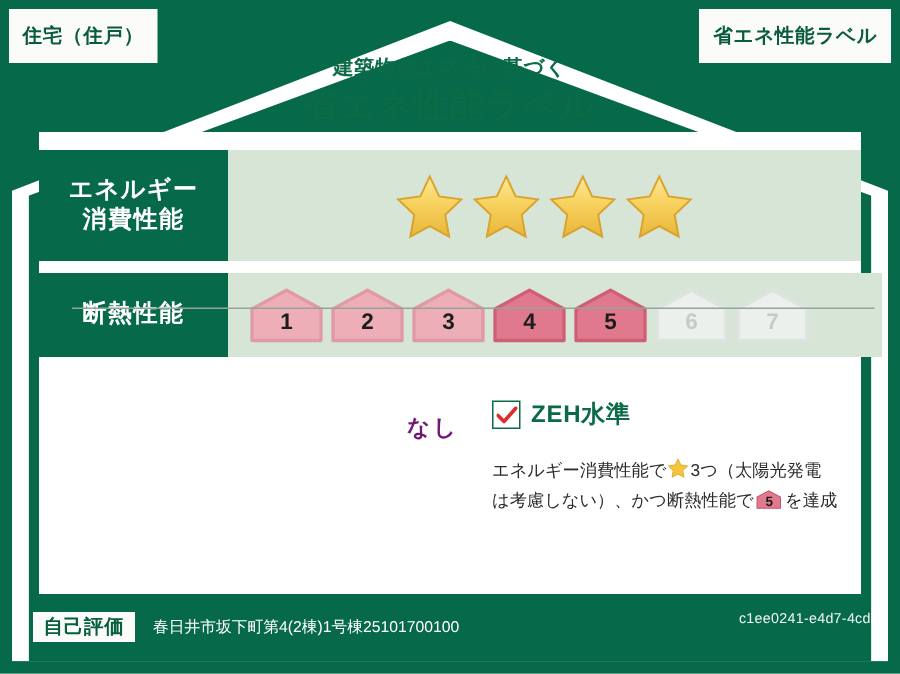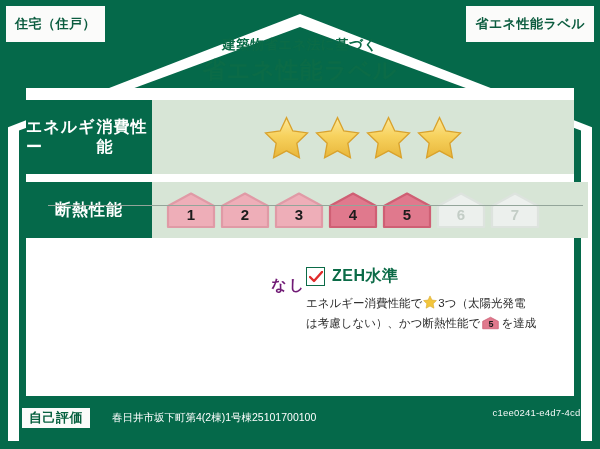--- a/index.html
+++ b/index.html
@@ -44,21 +44,21 @@
   
   .card{
     position:absolute;left:26px;top:88px;width:548px;height:308px;
     background:#ffffff;
   }
 
   
   .perf-row{position:absolute;left:0;display:flex;align-items:stretch;}
   .perf-row .cat{
     background:#05694a;color:#fff;font-weight:bold;
-    display:flex;flex-direction:row;align-items:center;justify-content:center;
+    display:flex;flex-direction:column;align-items:center;justify-content:center;
     line-height:1.28;font-size:16px;letter-spacing:1px;
   }
   .perf-row .val{
     background:#d7e5d6;display:flex;align-items:center;
   }
 
   #row-energy{top:12px;height:74px;}
   #row-energy .cat{width:126px;}
   #row-energy .val{width:422px;justify-content:center;gap:4px;}
 
@@ -92,43 +92,43 @@
   .cost-head .rule{flex:1;height:1px;background:#5f6d63;}
   .cost-value{
     margin-top:26px;text-align:right;color:#701a75;
     font-size:15px;font-weight:bold;letter-spacing:2px;
   }
   .cost-rule-bottom{
     position:absolute;left:22px;top:117px;width:535px;height:1px;background:#93a59a;
   }
 
   
-  .zeh-block{position:absolute;left:280px;top:178px;width:246px;}
+  .zeh-block{position:absolute;left:302px;top:178px;width:246px;}
   .zeh-head{display:flex;align-items:center;gap:7px;}
   .zeh-check{
     width:17px;height:17px;border:1.6px solid #0b6b47;background:#fff;
     display:flex;align-items:center;justify-content:center;flex:0 0 auto;
   }
   .zeh-title{font-size:16px;font-weight:bold;color:#0b6b47;letter-spacing:.5px;}
   .zeh-desc{
-    margin-top:8px;font-size:11.5px;color:#2a2a2a;line-height:1.55;
+    margin-top:18px;font-size:11.5px;color:#2a2a2a;line-height:1.55;
     letter-spacing:0px;
   }
   .inline-star{display:inline-block;vertical-align:-2px;margin:0 1px;}
   .inline-chip{
     display:inline-block;vertical-align:-3px;position:relative;
     width:17px;height:14px;margin:0 2px;
   }
   .inline-chip span{
     position:absolute;left:0;right:0;bottom:1px;text-align:center;
     font-size:9px;font-weight:bold;color:#1c1c1c;z-index:2;line-height:1;
   }
 
   
-  .footer-left{position:absolute;left:22px;top:408px;display:flex;align-items:center;gap:22px;}
+  .footer-left{position:absolute;left:22px;top:408px;display:flex;align-items:center;gap:12px;}
   .self-badge{
     background:#fbfbfa;color:#06603f;font-weight:bold;font-size:13px;
     padding:3px 7px;letter-spacing:.5px;line-height:1.1;
   }
   .addr{color:#ffffff;font-size:10.5px;letter-spacing:0;}
   .footer-right{position:absolute;right:14px;top:404px;text-align:center;color:#fff;}
   .eval-date{font-size:13px;letter-spacing:.4px;}
   .uuid{font-size:9.5px;margin-top:3px;letter-spacing:.2px;opacity:.95;}
 </style>
 </head>

